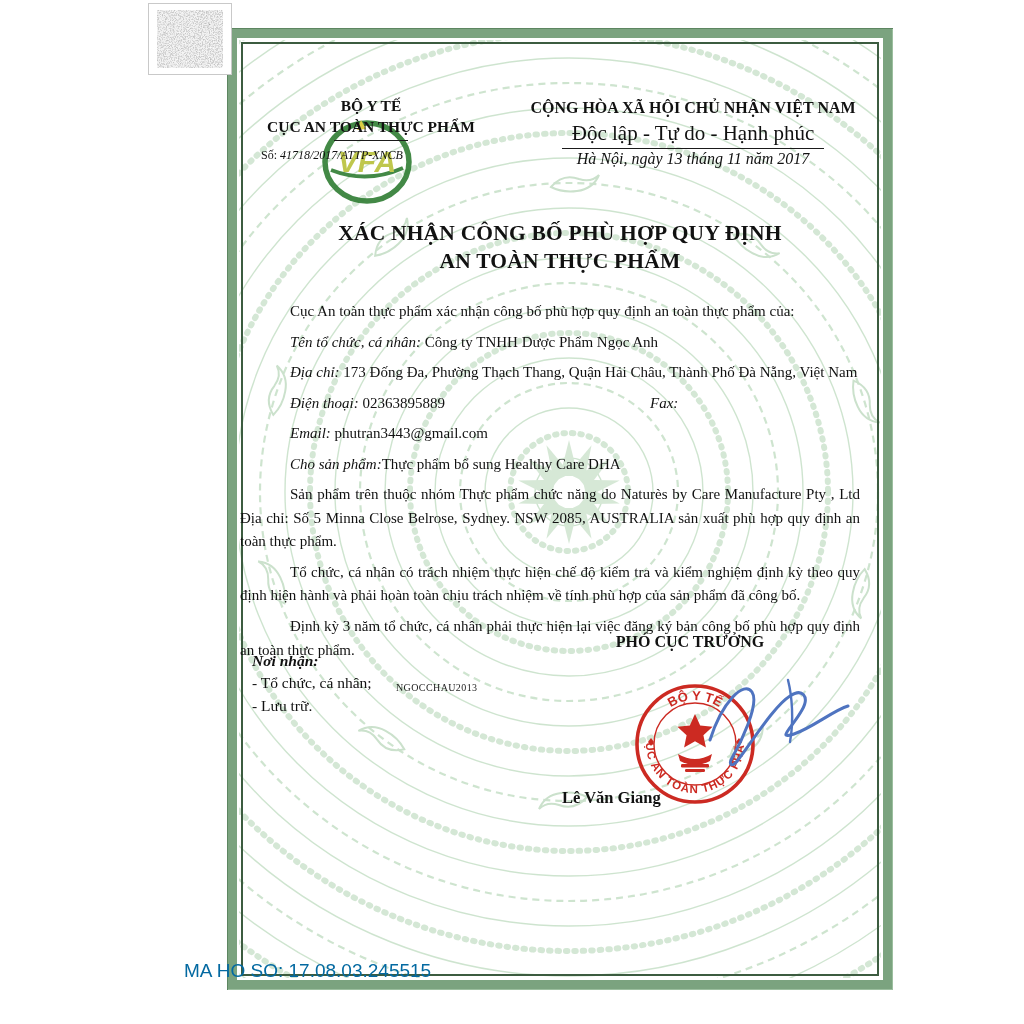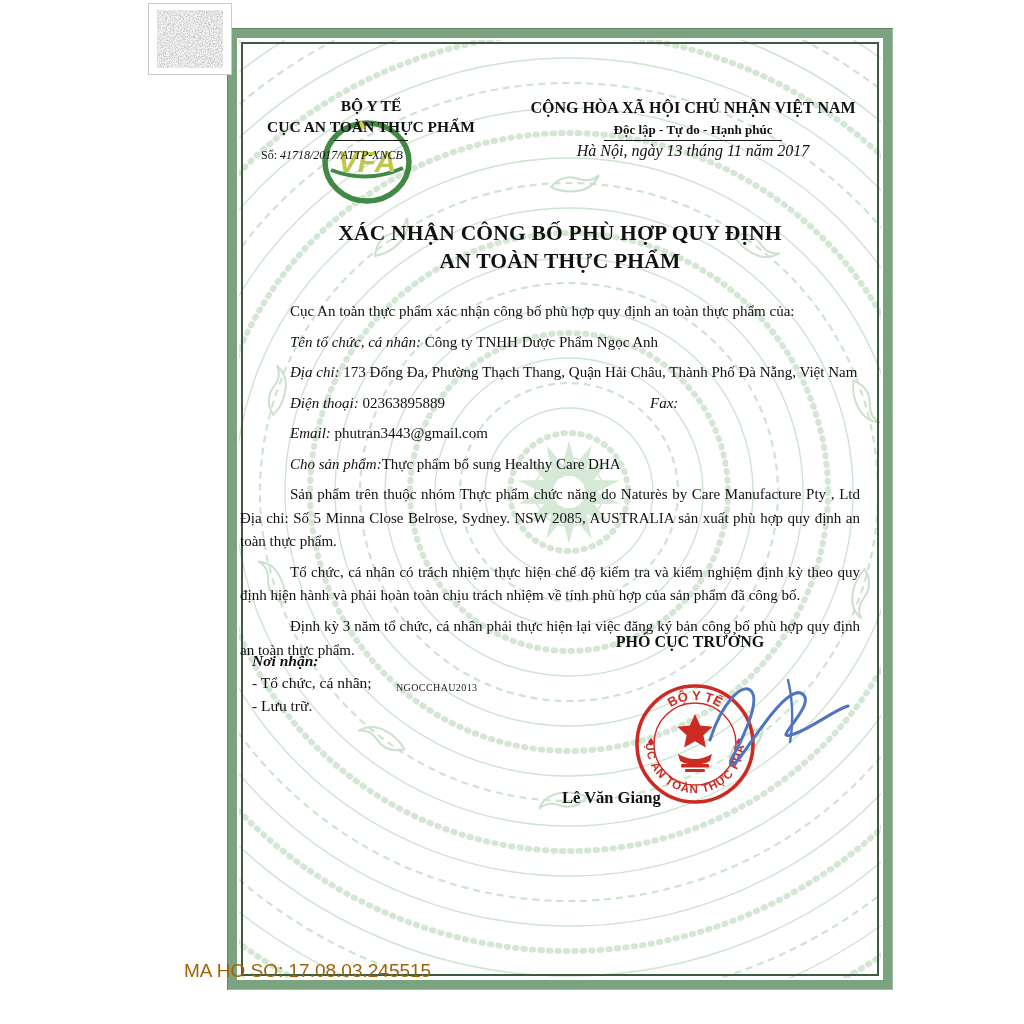--- a/index.html
+++ b/index.html
@@ -24,40 +24,40 @@
   .pattern svg{display:block;}
   
   .layer{position:absolute;z-index:3;}
   .hdr-left{left:245px;top:96px;width:252px;text-align:center;font-weight:bold;font-size:15.5px;line-height:1.35;}
   .hdr-left .rule{width:74px;height:0;border-bottom:1.6px solid #1a1a1a;margin:2px auto 0;}
   .doc-number{left:261px;top:148px;width:260px;font-size:12px;}
   .doc-number .num{font-style:italic;}
   .vfa-logo{left:321px;top:118px;width:92px;height:90px;z-index:2;opacity:.9;}
   .hdr-right{left:518px;top:98px;width:350px;text-align:center;font-size:15.5px;line-height:1.3;}
   .hdr-right .country{font-weight:bold;font-size:16px;}
-  .hdr-right .motto{display:inline-block;font-weight:bold;font-size:13px;padding:1px 10px 1px;border-bottom:1.6px solid #1a1a1a;}
+  .hdr-right .motto{display:inline-block;font-weight:normal;font-size:21px;padding:1px 10px 1px;border-bottom:1.6px solid #1a1a1a;}
   .hdr-right .dateline{font-style:italic;font-size:16px;margin-top:0;}
   .doc-title{left:237px;top:220px;width:646px;text-align:center;font-weight:bold;font-size:21.5px;line-height:1.3;letter-spacing:.2px;}
   .doc-body{left:240px;top:300px;width:620px;font-size:15px;line-height:1.57;}
   .doc-body p{margin:0 0 7px;text-indent:50px;}
   .doc-body .just{text-align:justify;}
   .lab{font-style:italic;}
   .row-phone{position:relative;}
   .row-phone .fax{position:absolute;left:360px;top:0;font-style:italic;}
   
   .recipients{left:252px;top:634px;width:230px;font-size:15.5px;line-height:1.45;margin-top:16px;}
   .recipients .t{font-weight:bold;font-style:italic;}
   .clerk{left:396px;top:682px;font-size:10px;letter-spacing:.4px;color:#222;}
   .sign-titles{left:562px;top:632px;width:256px;text-align:center;font-weight:bold;font-size:16px;line-height:1.3;}
   .seal{left:631px;top:680px;width:128px;height:128px;z-index:3;}
   .signature{left:692px;top:662px;width:170px;height:120px;z-index:4;}
   .signer-name{left:562px;top:788px;width:256px;text-align:left;font-weight:bold;font-size:16.5px;}
   
   .dossier{position:absolute;left:184px;top:960px;z-index:8;
-    font-family:"Liberation Sans","DejaVu Sans",sans-serif;font-size:19px;color:#a16207;}
+    font-family:"Liberation Sans","DejaVu Sans",sans-serif;font-size:19px;color:#0369a1;}
 </style>
 </head>
 <body>
 
 <div class="qr-card">
   <svg width="66" height="58">
     <filter id="noise">
       <feTurbulence type="fractalNoise" baseFrequency="0.75" numOctaves="2" seed="7" stitchTiles="stitch"></feTurbulence>
       <feColorMatrix type="saturate" values="0"></feColorMatrix>
       <feComponentTransfer>

